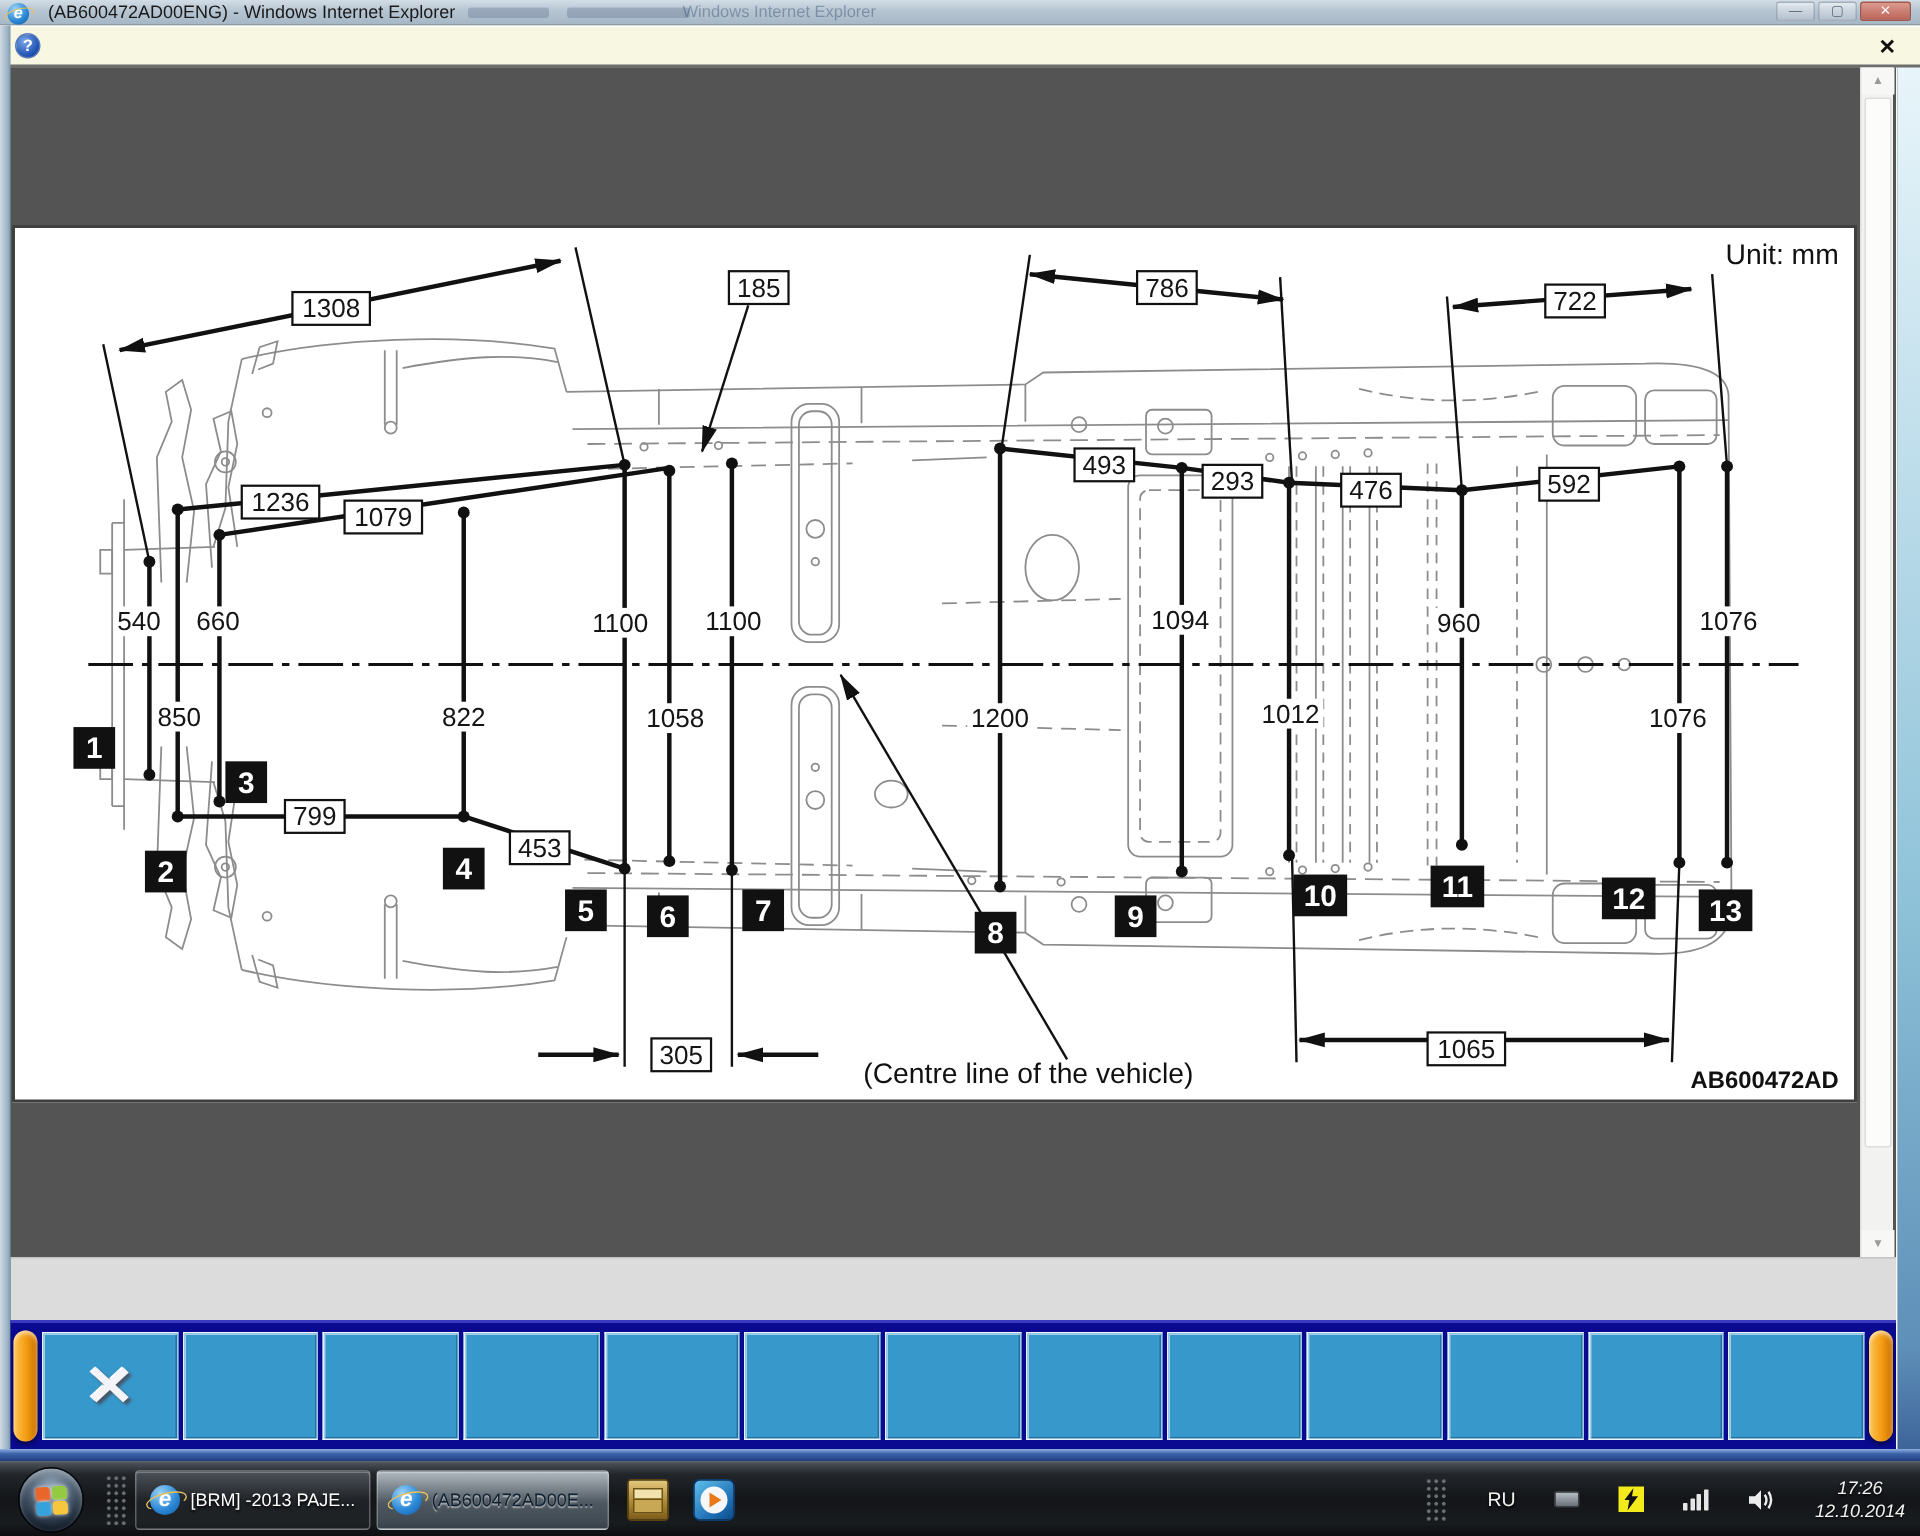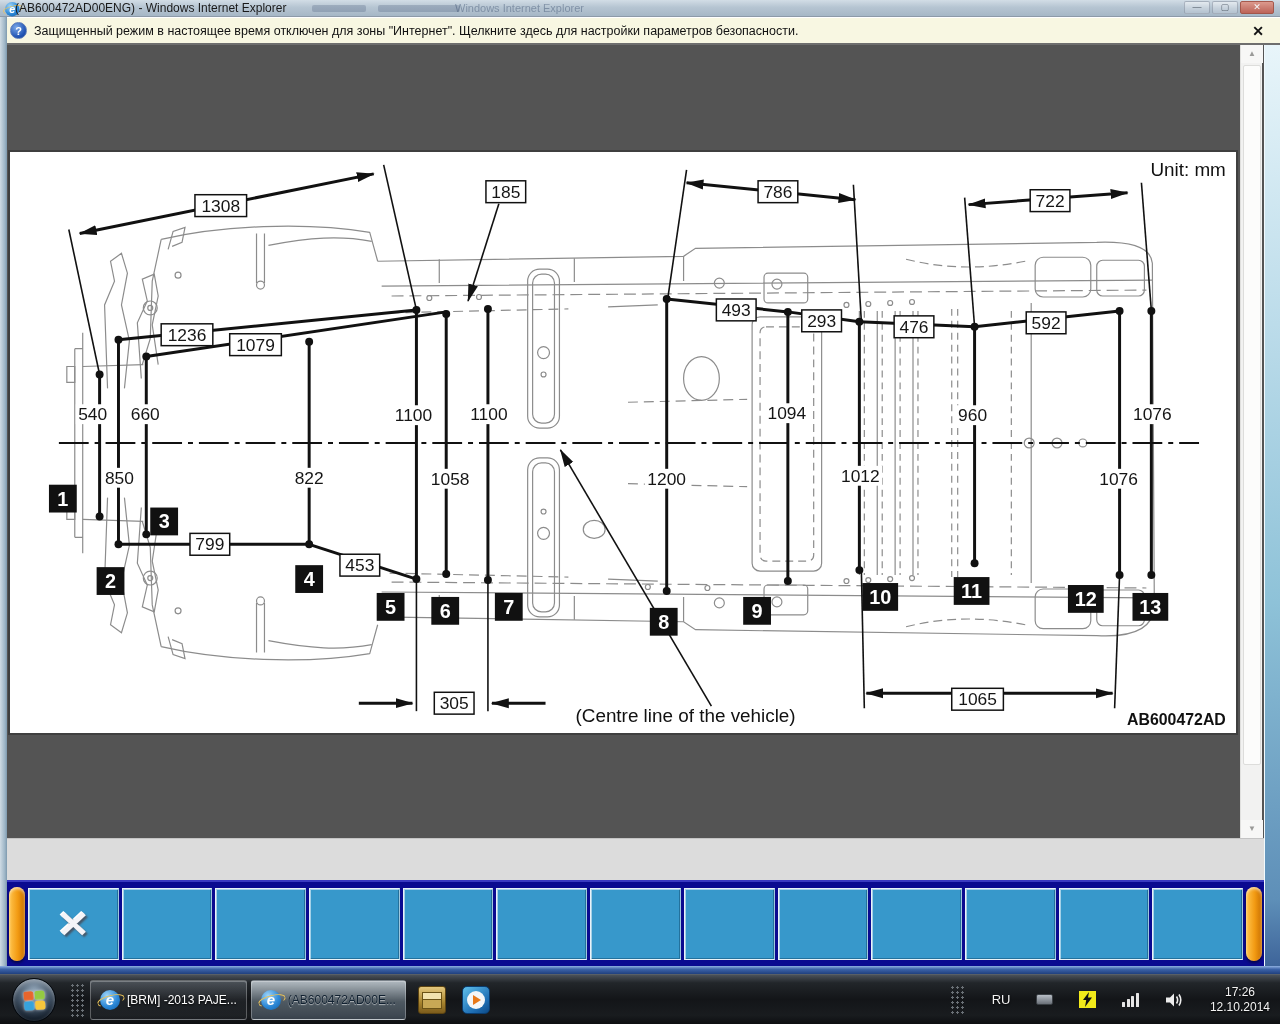--- a/index.html
+++ b/index.html
@@ -4,21 +4,21 @@
 <style>
   html,body{margin:0;padding:0;background:#000;}
   *{box-sizing:border-box;font-family:"Liberation Sans",sans-serif;}
   #stage{position:relative;width:1280px;height:1024px;overflow:hidden;background:#545454;}
   .abs{position:absolute;}
 
   
   #titlebar{left:0;top:0;width:1280px;height:17px;
     background:linear-gradient(#d2dde6,#b6c5d2 45%,#a6b7c6);
     border-bottom:1px solid #8d9aa8;}
-  #title-text{left:15px;top:1px;font-size:12px;color:#1a1a1a;white-space:nowrap;}
+  #title-text{left:32px;top:1px;font-size:12px;color:#1a1a1a;white-space:nowrap;}
   .ghost{color:rgba(40,60,95,.38);filter:blur(.4px);}
   #ghost-title{left:455px;top:2px;font-size:11px;white-space:nowrap;}
   .ghost-bar{top:5px;height:7px;background:rgba(45,65,100,.22);border-radius:2px;}
   #win-controls{right:6px;top:1px;display:flex;gap:2px;opacity:.85;}
   .wbtn{width:26px;height:13px;border:1px solid rgba(120,130,145,.55);border-radius:2px;
     background:linear-gradient(rgba(255,255,255,.55),rgba(200,210,220,.35));
     font-size:9px;line-height:11px;text-align:center;color:#4a5560;}
   .wbtn.close{width:34px;background:linear-gradient(#e09080,#c05545);color:#fff;border-color:#a04535;}
 
   #infobar{left:0;top:17px;width:1280px;height:28px;background:#f8f7e2;
@@ -107,21 +107,21 @@
     background:conic-gradient(#dd4632 0 33%,#ffd04a 33% 66%,#3aa757 66% 100%);}
   .chrome-ico::after{content:"";position:absolute;left:5px;top:5px;width:10px;height:10px;border-radius:50%;
     background:#4a8af4;border:2px solid #f2f4f6;}
 
   #tray{margin-left:auto;display:flex;align-items:center;gap:26px;padding-right:10px;}
   #lang{font-size:13px;color:#f2f2f2;text-shadow:0 1px 2px #000;}
   #device-ico{width:17px;height:11px;border-radius:2px;background:linear-gradient(#b8bec6,#6a7078);border:1px solid #3a3f44;}
   #bolt-ico{width:17px;height:17px;background:#f2ea1a;display:flex;align-items:center;justify-content:center;}
   .bars{display:flex;align-items:flex-end;gap:1.5px;height:14px;}
   .bars span{width:3px;background:#e6e6e6;border-radius:.5px;display:block;}
-  #clock{text-align:center;color:#f2f2f2;font-size:12px;line-height:1.25;text-shadow:0 1px 2px #000;white-space:nowrap;}
+  #clock{text-align:center;color:#f2f2f2;font-size:12px;line-height:1.25;text-shadow:0 1px 2px #000;white-space:nowrap;font-style:italic;}
 
   
   text{font-family:"Liberation Sans",sans-serif;}
   .dim{font-size:17.5px;fill:#151515;}
   .mknum{font-size:20px;font-weight:bold;fill:#fff;}
 </style>
 </head>
 <body>
 
 <div id="stage">
@@ -136,21 +136,20 @@
     <div class="abs ghost" id="ghost-title">Windows Internet Explorer</div>
     <div class="abs" id="win-controls">
       <div class="wbtn">—</div>
       <div class="wbtn">▢</div>
       <div class="wbtn close">✕</div>
     </div>
   </div>
 
   <div class="abs" id="infobar">
     <div id="shield">?</div>
-    <div id="infobar-text">Защищенный режим в настоящее время отключен для зоны "Интернет".  Щелкните здесь для настройки параметров безопасности.</div>
     <div id="infobar-close">✕</div>
   </div>
 
   <div class="abs" id="content"></div>
   <div class="abs" id="gray-strip"></div>
 
   <div class="abs" id="diagram-panel">
   <svg width="1226" height="581" viewBox="0 0 1230 585">
     <defs>
       <marker id="ae" markerWidth="20" markerHeight="12" refX="17" refY="6" orient="auto" markerUnits="userSpaceOnUse">

